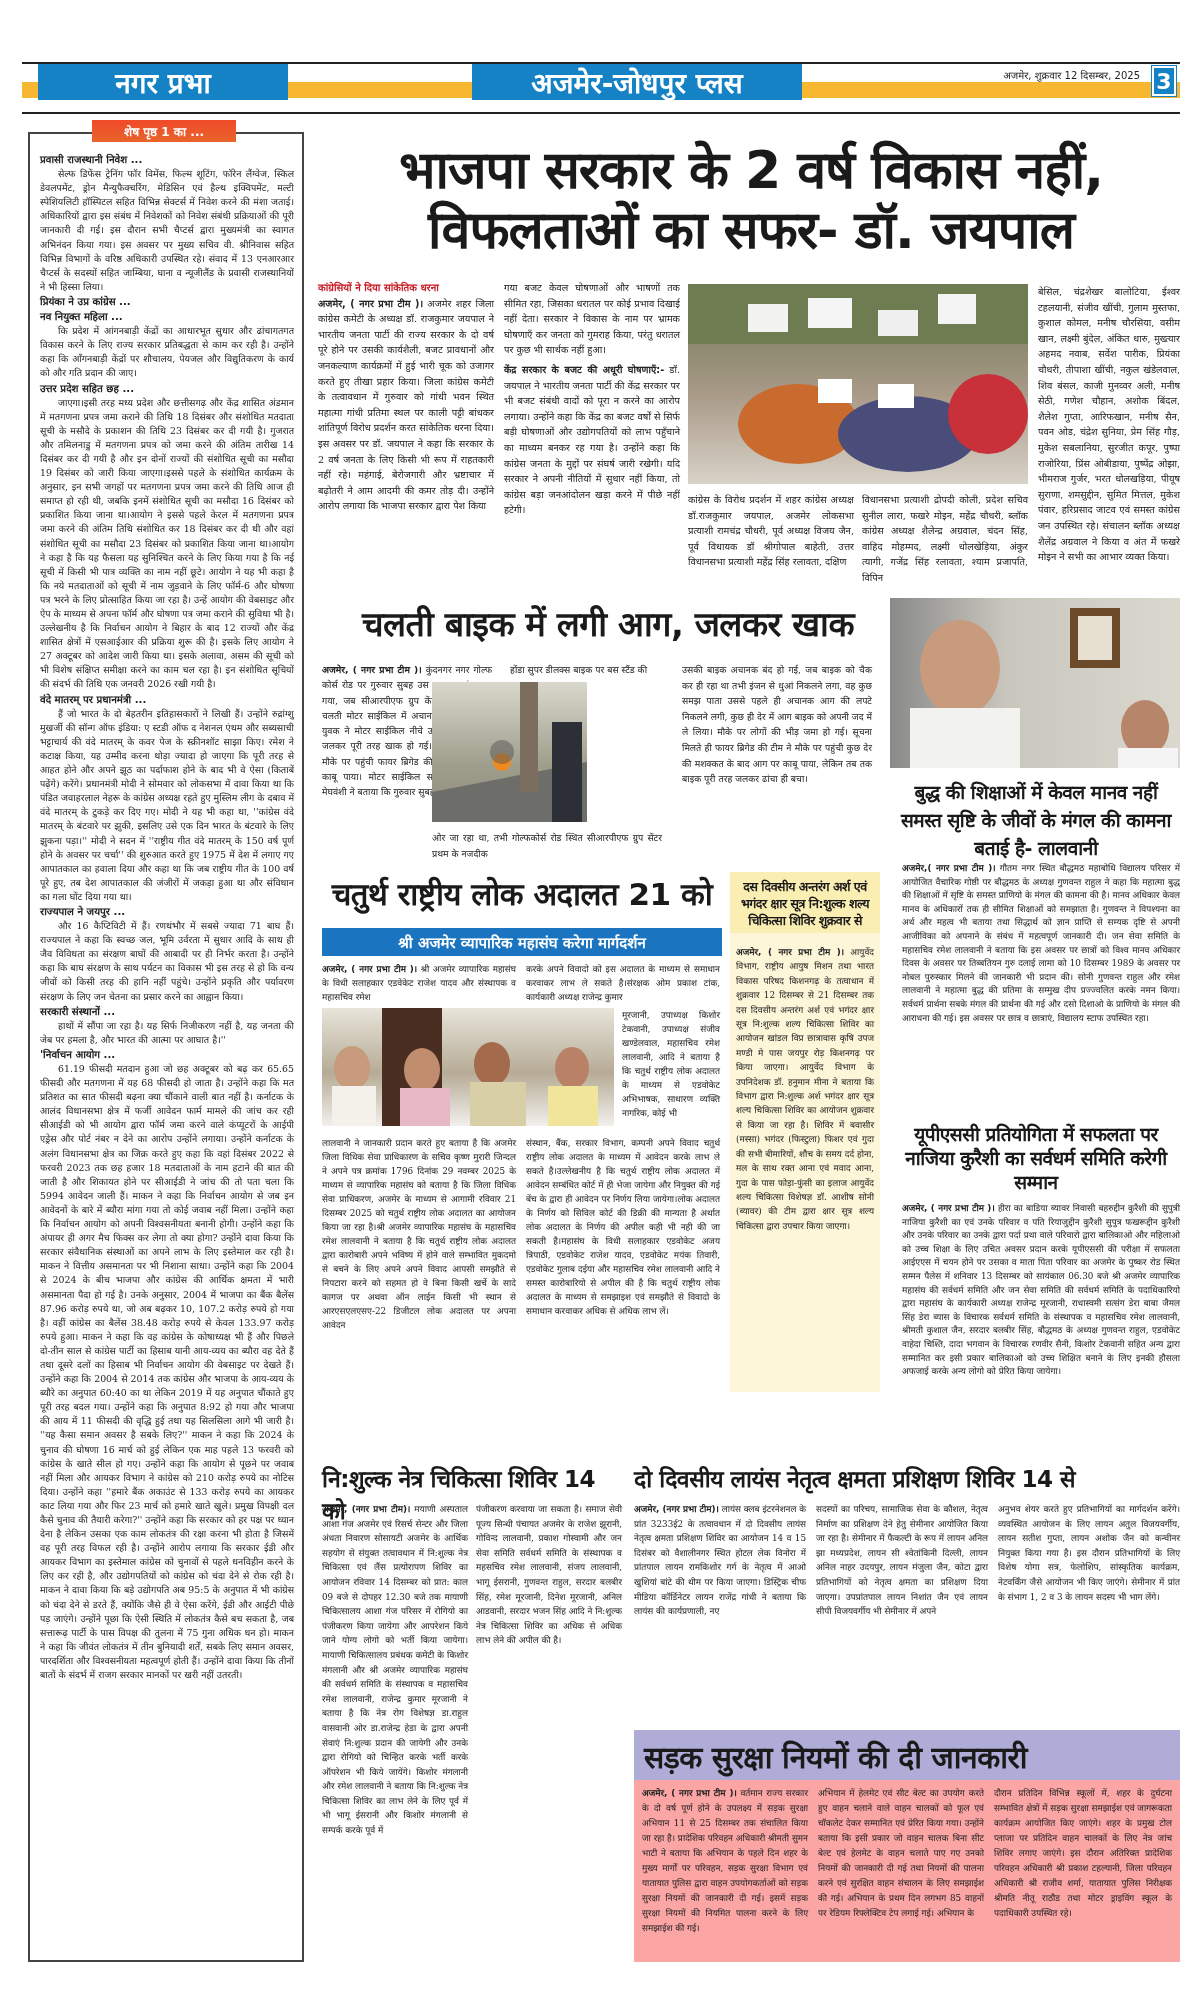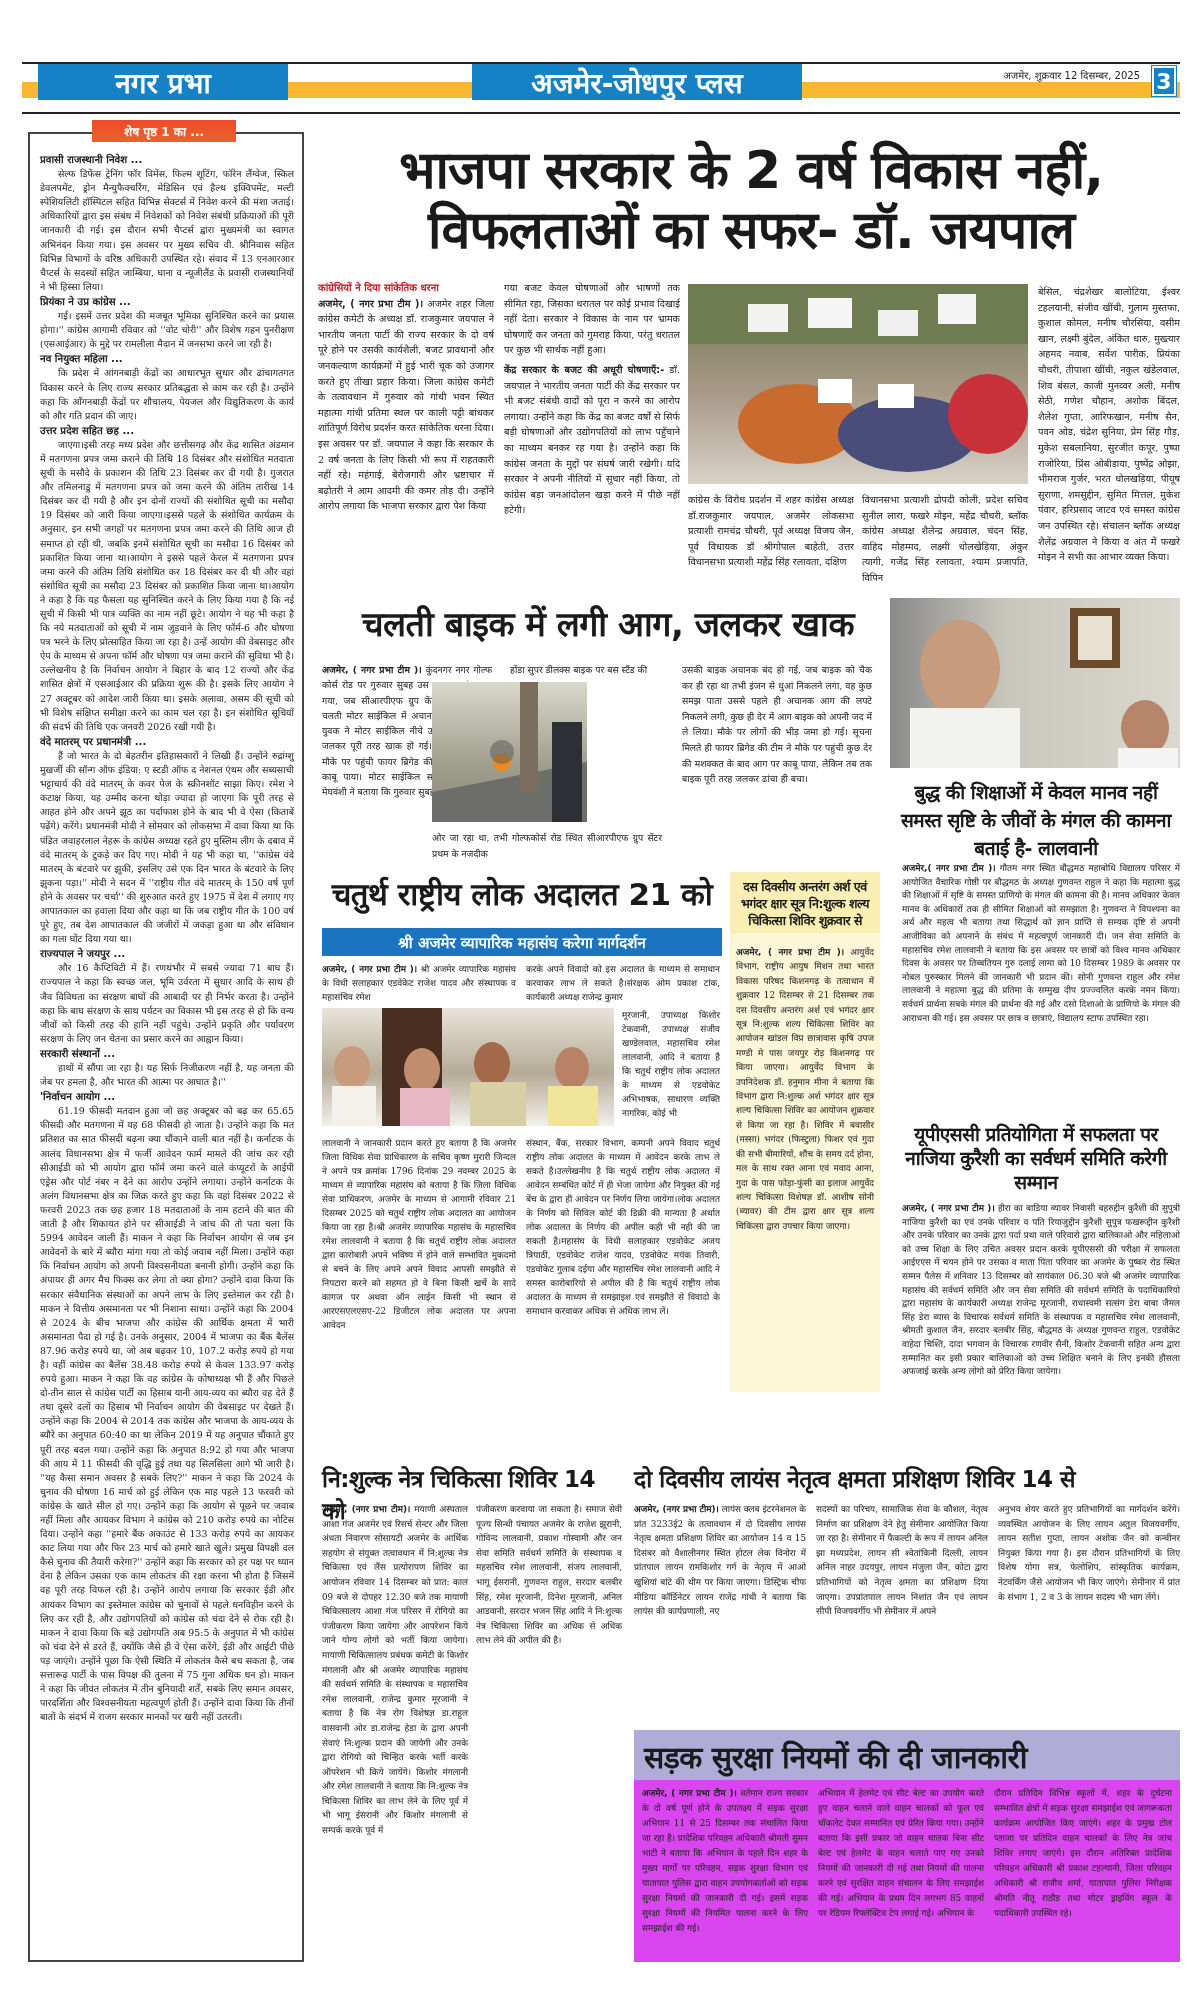--- a/index.html
+++ b/index.html
@@ -20,42 +20,41 @@
   .headline-main{position:absolute;left:300px;top:78px;width:858px;font-family:"DejaVu Sans",sans-serif;font-weight:bold;font-size:52px;line-height:60px;text-align:center;letter-spacing:-1px;color:#1a1a1a}
   .col{position:absolute;font-size:9.6px;line-height:15.6px;text-align:justify}
   .red{color:#c8202a;font-family:"DejaVu Sans",sans-serif;font-weight:bold;font-size:10px}
   .bold{font-weight:bold;font-family:"DejaVu Sans",sans-serif}
   .photo{position:absolute;overflow:hidden}
   .caption{position:absolute;font-size:9.6px;line-height:15.6px;text-align:justify}
   .hl2{position:absolute;font-family:"DejaVu Sans",sans-serif;font-weight:bold;color:#1a1a1a;letter-spacing:-0.5px}
   .banner-blue{position:absolute;background:#1a74c0;color:#fff;font-family:"DejaVu Sans",sans-serif;font-weight:bold;display:flex;align-items:center;justify-content:center}
   .yellow-box{position:absolute;background:#fdf6d8}
   .lav-head{position:absolute;background:#b0acd8}
-  .lav-body{position:absolute;background:#d946ef}
+  .lav-body{position:absolute;background:#fca5a5}
 </style>
 </head>
 <body>
 
 <div class="page">
 
   <div class="masthead">
     <div class="mh-stripe"></div>
     <div class="mh-box mh-left">नगर प्रभा</div>
     <div class="mh-box mh-center">अजमेर-जोधपुर प्लस</div>
     <div class="mh-date">अजमेर, शुक्रवार 12 दिसम्बर, 2025</div>
     <div class="mh-page">3</div>
   </div>
 
   <div class="left-col">
     <div class="shesh-tag">शेष पृष्ठ 1 का ...</div>
     <div class="left-body" id="left-body">
         <h4>प्रवासी राजस्थानी निवेश ...</h4>
         <p>सेल्फ डिफेंस ट्रेनिंग फॉर विमेंस, फिल्म शूटिंग, फॉरेन लैंग्वेज, स्किल डेवलपमेंट, ड्रोन मैन्युफैक्चरिंग, मेडिसिन एवं हैल्थ इक्विपमेंट, मल्टी स्पेशियलिटी हॉस्पिटल सहित विभिन्न सेक्टर्स में निवेश करने की मंशा जताई। अधिकारियों द्वारा इस संबंध में निवेशकों को निवेश संबंधी प्रक्रियाओं की पूरी जानकारी दी गई। इस दौरान सभी चैप्टर्स द्वारा मुख्यमंत्री का स्वागत अभिनंदन किया गया। इस अवसर पर मुख्य सचिव वी. श्रीनिवास सहित विभिन्न विभागों के वरिष्ठ अधिकारी उपस्थित रहे। संवाद में 13 एनआरआर चैप्टर्स के सदस्यों सहित जाम्बिया, घाना व न्यूजीलैंड के प्रवासी राजस्थानियों ने भी हिस्सा लिया।</p>
         <h4>प्रियंका ने उप्र कांग्रेस ...</h4>
-        <p>गई। इसमें उत्तर प्रदेश की मजबूत भूमिका सुनिश्चित करने का प्रयास होगा।'' कांग्रेस आगामी रविवार को ''वोट चोरी'' और विशेष गहन पुनरीक्षण (एसआईआर) के मुद्दे पर रामलीला मैदान में जनसभा करने जा रही है।</p>
         <h4>नव नियुक्त महिला ...</h4>
         <p>कि प्रदेश में आंगनबाड़ी केंद्रों का आधारभूत सुधार और ढांचागतगत विकास करने के लिए राज्य सरकार प्रतिबद्धता से काम कर रही है। उन्होंने कहा कि आँगनबाड़ी केंद्रों पर शौचालय, पेयजल और विद्युतिकरण के कार्य को और गति प्रदान की जाए।</p>
         <h4>उत्तर प्रदेश सहित छह ...</h4>
         <p>जाएगा।इसी तरह मध्य प्रदेश और छत्तीसगढ़ और केंद्र शासित अंडमान में मतगणना प्रपत्र जमा कराने की तिथि 18 दिसंबर और संशोधित मतदाता सूची के मसौदे के प्रकाशन की तिथि 23 दिसंबर कर दी गयी है। गुजरात और तमिलनाडु में मतगणना प्रपत्र को जमा करने की अंतिम तारीख 14 दिसंबर कर दी गयी है और इन दोनों राज्यों की संशोधित सूची का मसौदा 19 दिसंबर को जारी किया जाएगा।इससे पहले के संशोधित कार्यक्रम के अनुसार, इन सभी जगहों पर मतगणना प्रपत्र जमा करने की तिथि आज ही समाप्त हो रही थी, जबकि इनमें संशोधित सूची का मसौदा 16 दिसंबर को प्रकाशित किया जाना था।आयोग ने इससे पहले केरल में मतगणना प्रपत्र जमा करने की अंतिम तिथि संशोधित कर 18 दिसंबर कर दी थी और वहां संशोधित सूची का मसौदा 23 दिसंबर को प्रकाशित किया जाना था।आयोग ने कहा है कि यह फैसला यह सुनिश्चित करने के लिए किया गया है कि नई सूची में किसी भी पात्र व्यक्ति का नाम नहीं छूटे। आयोग ने यह भी कहा है कि नये मतदाताओं को सूची में नाम जुड़वाने के लिए फॉर्म-6 और घोषणा पत्र भरने के लिए प्रोत्साहित किया जा रहा है। उन्हें आयोग की वेबसाइट और ऐप के माध्यम से अपना फॉर्म और घोषणा पत्र जमा कराने की सुविधा भी है।उल्लेखनीय है कि निर्वाचन आयोग ने बिहार के बाद 12 राज्यों और केंद्र शासित क्षेत्रों में एसआईआर की प्रक्रिया शुरू की है। इसके लिए आयोग ने 27 अक्टूबर को आदेश जारी किया था। इसके अलावा, असम की सूची को भी विशेष संक्षिप्त समीक्षा करने का काम चल रहा है। इन संशोधित सूचियों की संदर्भ की तिथि एक जनवरी 2026 रखी गयी है।</p>
         <h4>वंदे मातरम् पर प्रधानमंत्री ...</h4>
         <p>हैं जो भारत के दो बेहतरीन इतिहासकारों ने लिखी हैं। उन्होंने रुद्रांग्शु मुखर्जी की सॉन्ग ऑफ इंडिया: ए स्टडी ऑफ द नेशनल एंथम और सब्यसाची भट्टाचार्य की वंदे मातरम् के कवर पेज के स्क्रीनशॉट साझा किए। रमेश ने कटाक्ष किया, यह उम्मीद करना थोड़ा ज्यादा हो जाएगा कि पूरी तरह से आहत होने और अपने झूठ का पर्दाफाश होने के बाद भी वे ऐसा (किताबें पढ़ेंगे) करेंगे। प्रधानमंत्री मोदी ने सोमवार को लोकसभा में दावा किया था कि पंडित जवाहरलाल नेहरू के कांग्रेस अध्यक्ष रहते हुए मुस्लिम लीग के दबाव में वंदे मातरम् के टुकड़े कर दिए गए। मोदी ने यह भी कहा था, ''कांग्रेस वंदे मातरम् के बंटवारे पर झुकी, इसलिए उसे एक दिन भारत के बंटवारे के लिए झुकना पड़ा।'' मोदी ने सदन में ''राष्ट्रीय गीत वंदे मातरम् के 150 वर्ष पूर्ण होने के अवसर पर चर्चा'' की शुरुआत करते हुए 1975 में देश में लगाए गए आपातकाल का हवाला दिया और कहा था कि जब राष्ट्रीय गीत के 100 वर्ष पूरे हुए, तब देश आपातकाल की जंजीरों में जकड़ा हुआ था और संविधान का गला घोंट दिया गया था।</p>
         <h4>राज्यपाल ने जयपुर ...</h4>
         <p>और 16 कैप्टिविटी में हैं। रणथंभौर में सबसे ज्यादा 71 बाघ हैं। राज्यपाल ने कहा कि स्वच्छ जल, भूमि उर्वरता में सुधार आदि के साथ ही जैव विविधता का संरक्षण बाघों की आबादी पर ही निर्भर करता है। उन्होंने कहा कि बाघ संरक्षण के साथ पर्यटन का विकास भी इस तरह से हो कि वन्य जीवों को किसी तरह की हानि नहीं पहुंचे। उन्होंने प्रकृति और पर्यावरण संरक्षण के लिए जन चेतना का प्रसार करने का आह्वान किया।</p>
         <h4>सरकारी संस्थानों ...</h4>
         <p>हाथों में सौंपा जा रहा है। यह सिर्फ निजीकरण नहीं है, यह जनता की जेब पर हमला है, और भारत की आत्मा पर आघात है।''</p>

